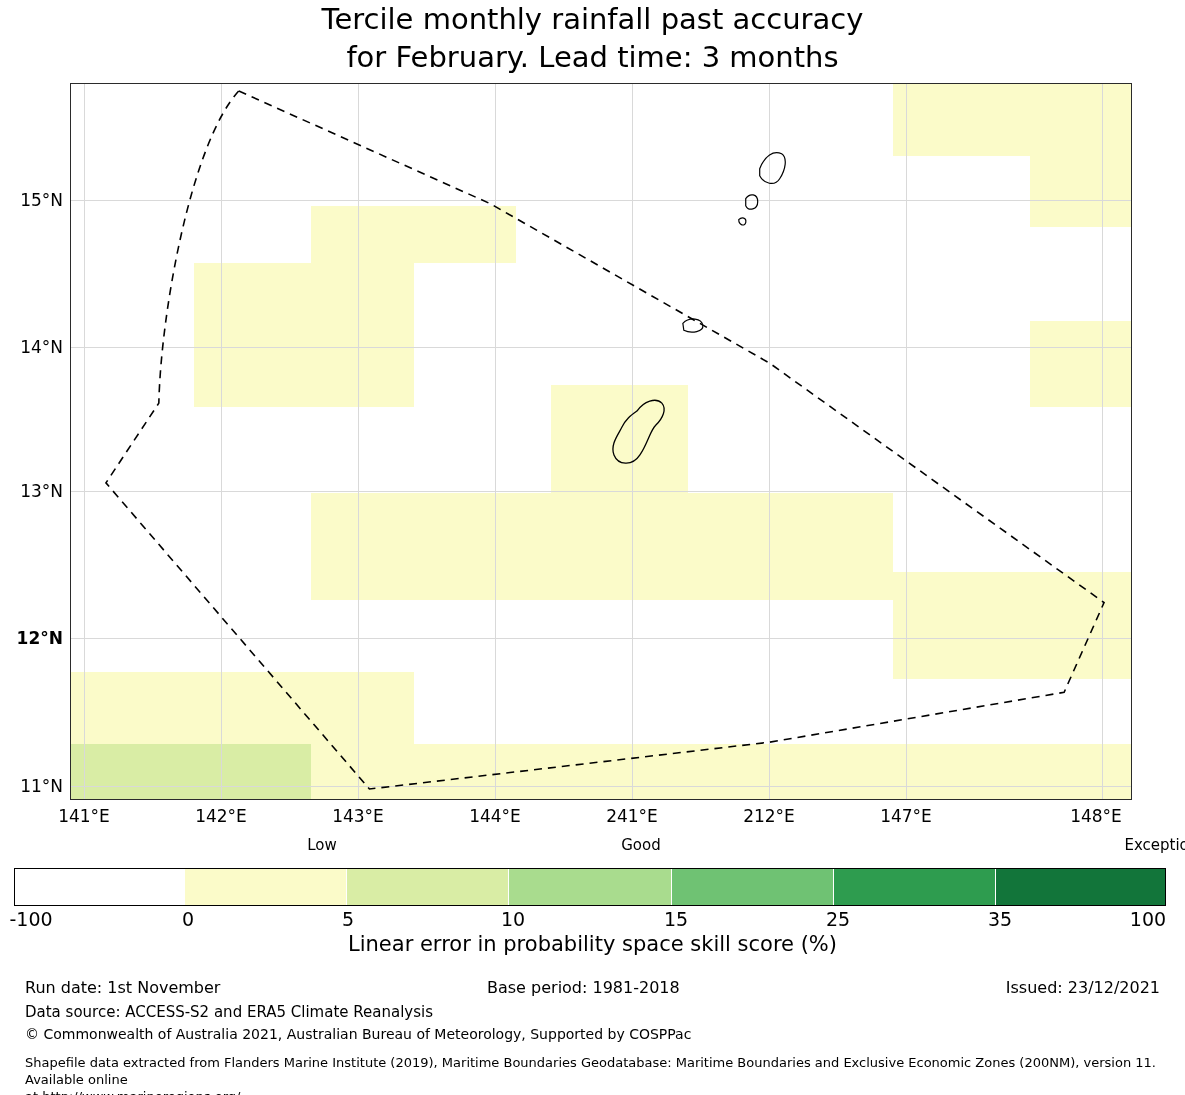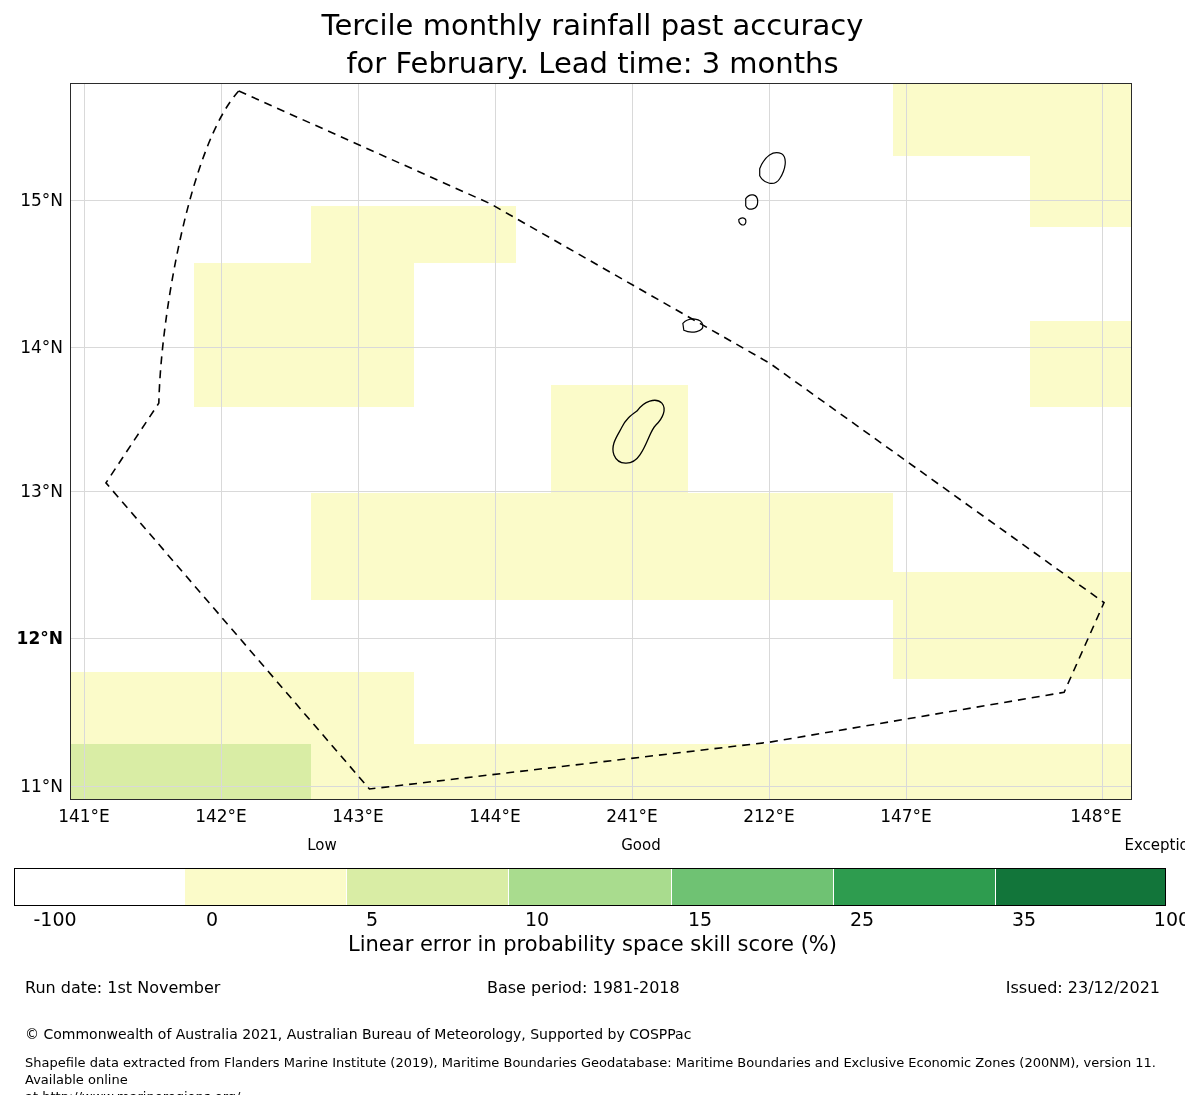--- a/index.html
+++ b/index.html
@@ -23,21 +23,21 @@
 
   
   .title {
     position: absolute;
     left: 0;
     top: 0;
     width: 1185px;
     text-align: center;
     font-size: 29px;
     line-height: 38px;
-    padding-top: 6px;
+    padding-top: 0;
     white-space: pre-line;
     color: #000;
   }
 
   
   .map-panel {
     position: absolute;
     left: 70px;
     top: 83px;
     width: 1062px;
@@ -131,21 +131,20 @@
     top: 908px;
     left: 0;
     width: 1185px;
     height: 24px;
   }
   .cbar-tick {
     position: absolute;
     font-size: 19px;
     transform: translateX(-50%);
     white-space: nowrap;
-    margin-left: 24px;
   }
   .cbar-caption {
     position: absolute;
     top: 932px;
     left: 0;
     width: 1185px;
     text-align: center;
     font-size: 21px;
   }
 
@@ -287,18 +286,19 @@
   </div>
 
   <div class="cbar-caption">Linear error in probability space skill score (%)</div>
 
   <div class="footer">
     <div class="foot-row1">
       <div class="foot-run">Run date: 1st November</div>
       <div class="foot-base">Base period: 1981-2018</div>
       <div class="foot-issued">Issued: 23/12/2021</div>
     </div>
+    <div class="foot-source">Data source: ACCESS-S2 and ERA5 Climate Reanalysis</div>
     <div class="foot-copy">© Commonwealth of Australia 2021, Australian Bureau of Meteorology, Supported by COSPPac</div>
     <div class="foot-shape">Shapefile data extracted from Flanders Marine Institute (2019), Maritime Boundaries Geodatabase: Maritime Boundaries and Exclusive Economic Zones (200NM), version 11. Available online
 at http://www.marineregions.org/.</div>
   </div>
 
 </div>
 
 </body></html>

